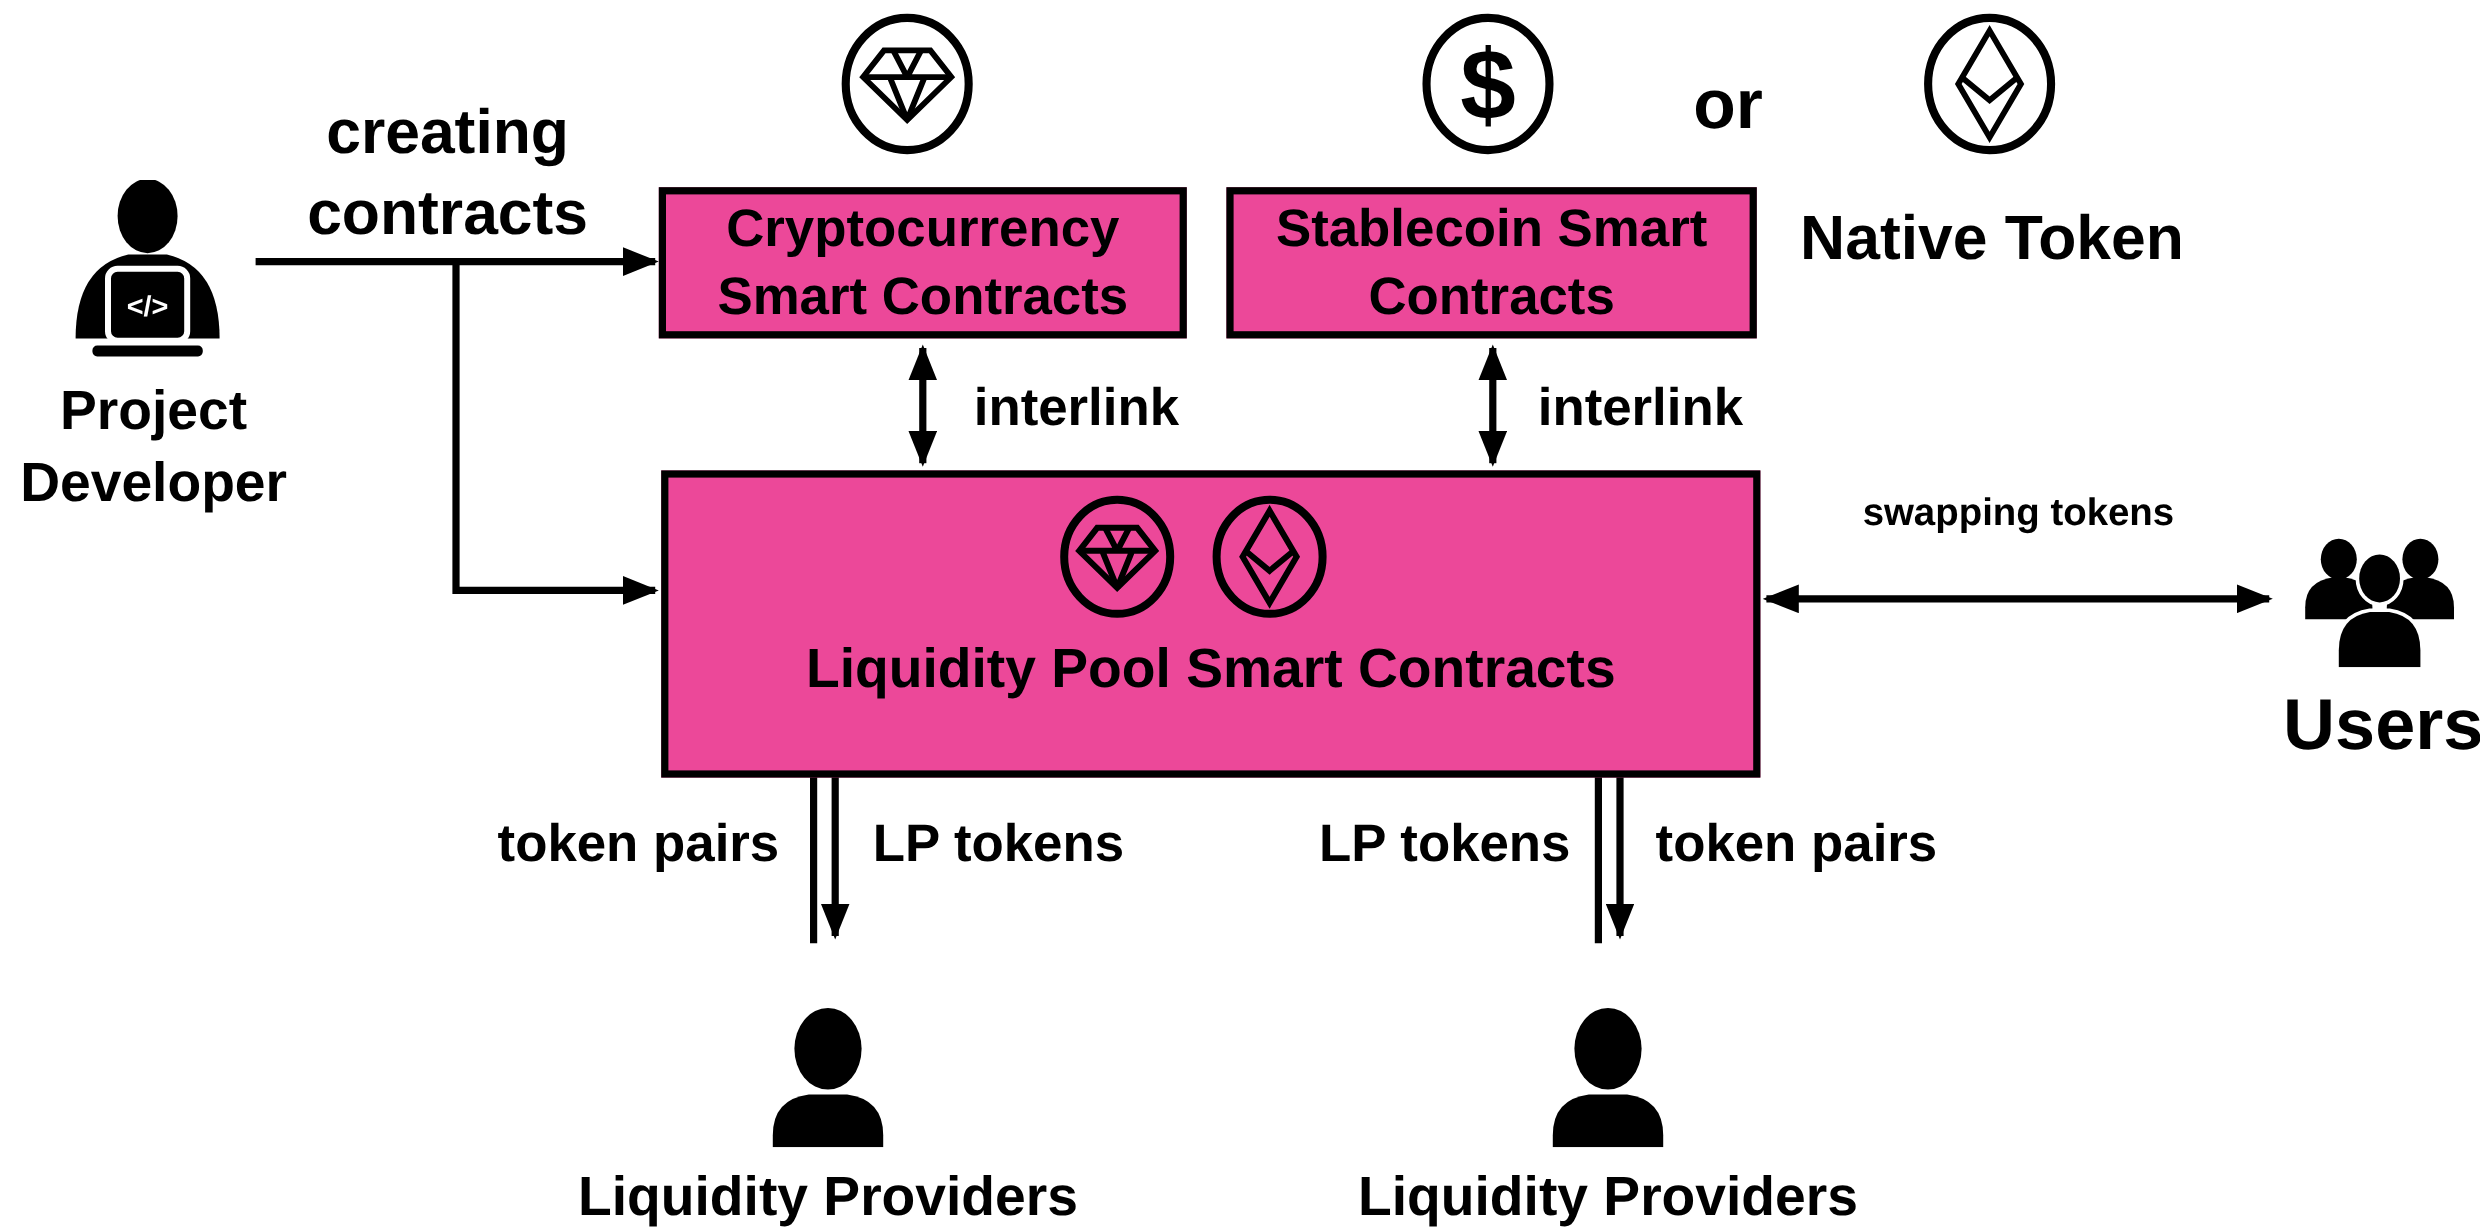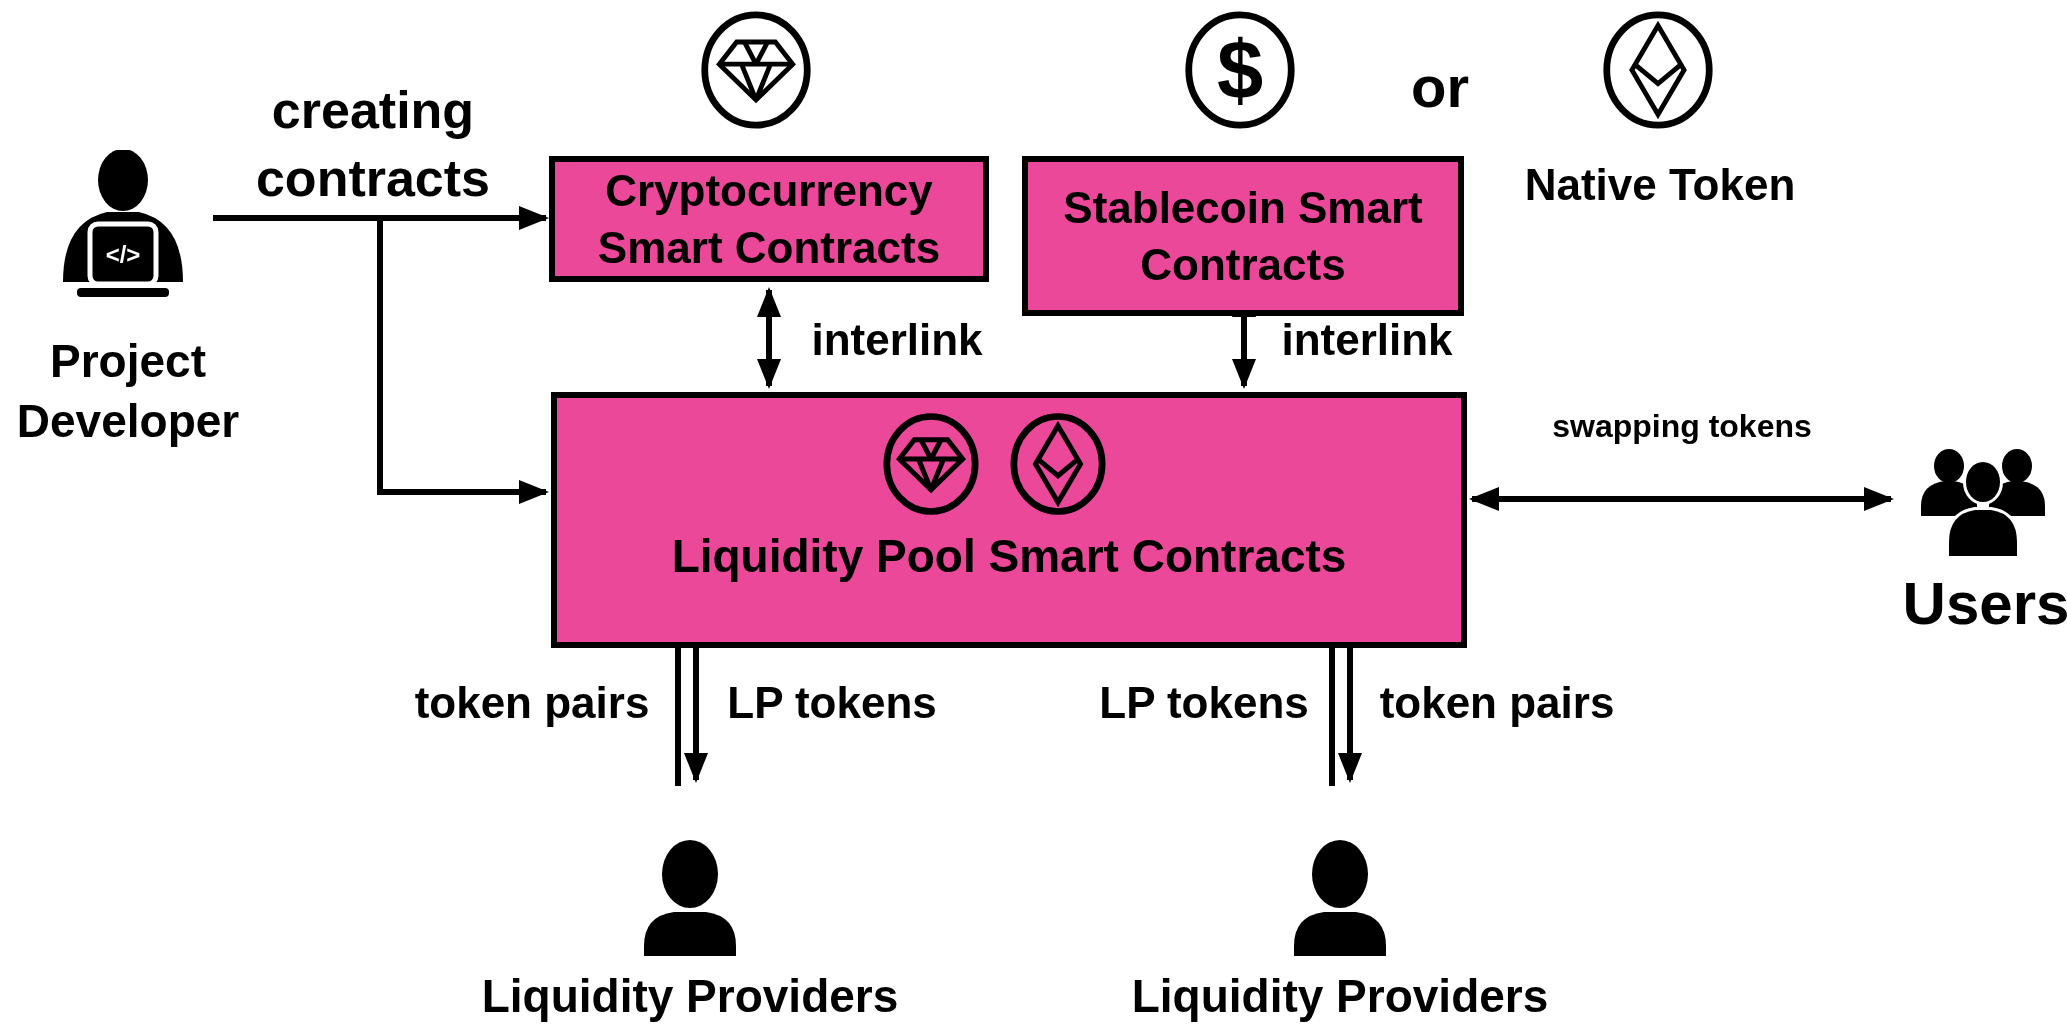--- a/index.html
+++ b/index.html
@@ -74,38 +74,38 @@
   </svg>
 
   <div class="lbl nw" style="left:1440px; top:87px; font-size:58px;">or</div>
 
   <svg class="icon" style="left:1600px; top:10px;" width="116" height="120" viewBox="0 0 120 124">
     <ellipse class="stroke" cx="60" cy="62" rx="53" ry="57" stroke-width="7"></ellipse>
     <path class="stroke" stroke-width="5" d="M60,16 L87,62 L60,108 L33,62 Z"></path>
     <path class="stroke" stroke-width="5" d="M37,57 L60,76 L83,57"></path>
   </svg>
 
-  <div class="lbl nw" style="left:1660px; top:185px; font-size:44px;">Native Token</div>
+  <div class="lbl nw" style="left:1660px; top:200px; font-size:52px;">Native Token</div>
 
   <svg class="icon" style="left:57px; top:150px;" width="135" height="150" viewBox="0 0 135 150">
     <ellipse class="fill" cx="66" cy="30" rx="25" ry="31"></ellipse>
     <path class="fill" d="M6,132 Q6,72 50,62 L82,62 Q126,72 126,132 Z"></path>
     <rect x="33" y="74" width="66" height="60" rx="8" fill="#000" stroke="#fff" stroke-width="5"></rect>
     <text x="66" y="113" font-size="24" text-anchor="middle" fill="#fff">&lt;/&gt;</text>
     <rect x="18" y="136" width="96" height="13" rx="6" fill="#000" stroke="#fff" stroke-width="4"></rect>
   </svg>
-  <div class="lbl" style="left:128px; top:392px; font-size:46px; width:250px;">Project Developer</div>
+  <div class="lbl" style="left:128px; top:372px; font-size:46px; width:250px;">Project Developer</div>
 
   <div class="lbl" style="left:373px; top:145px; font-size:52px; width:290px;">creating contracts</div>
 
   <div class="box" style="left:549px; top:156px; width:440px; height:126px; font-size:44px;">
     <span>Cryptocurrency Smart Contracts</span>
   </div>
 
-  <div class="box" style="left:1022px; top:156px; width:442px; height:160px; font-size:44px;">
+  <div class="box" style="left:1022px; top:156px; width:442px; height:126px; font-size:44px;">
     <span>Stablecoin Smart Contracts</span>
   </div>
 
   <div class="lbl nw" style="left:897px; top:340px; font-size:44px;">interlink</div>
   <div class="lbl nw" style="left:1367px; top:340px; font-size:44px;">interlink</div>
 
   <div class="box" style="left:551px; top:392px; width:916px; height:256px;">
     <svg class="icon" style="left:324px; top:14px;" width="100" height="104" viewBox="0 0 120 124">
       <ellipse class="stroke" cx="60" cy="62" rx="53" ry="57" stroke-width="8"></ellipse>
       <path class="stroke" stroke-width="6" d="M22,56 L40,33 L80,33 L98,56 L60,93 Z"></path>

